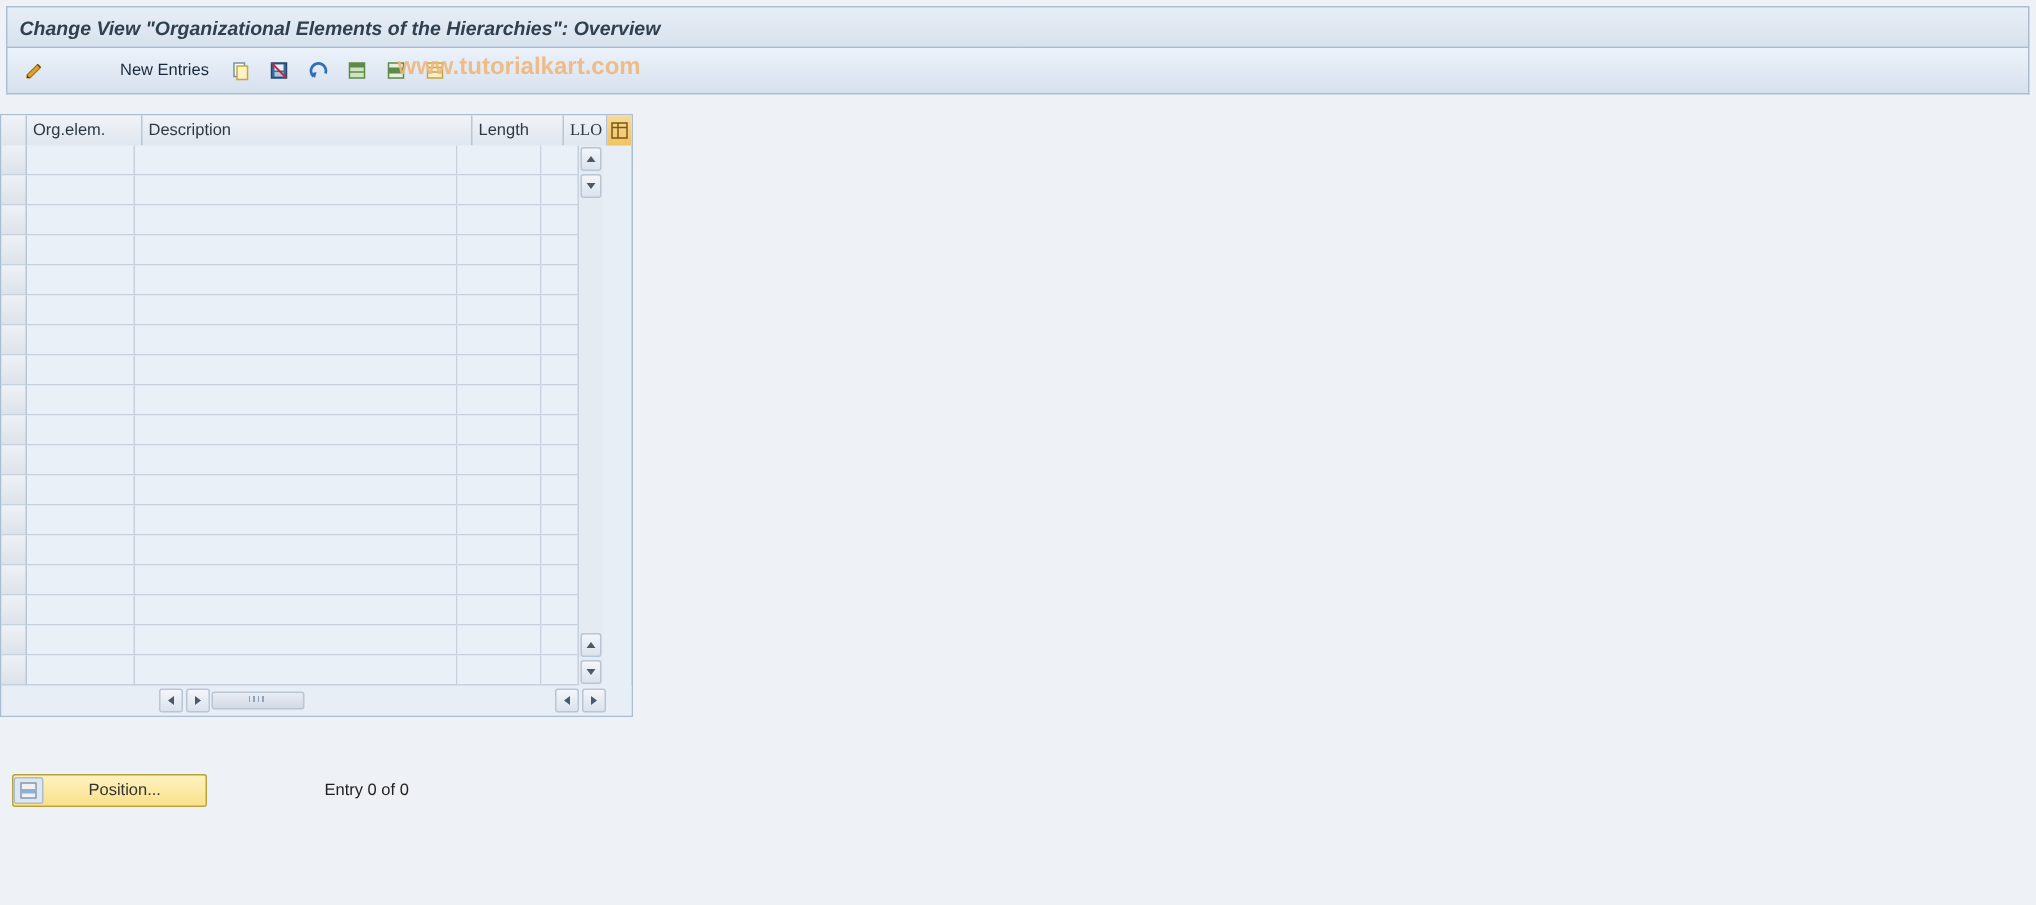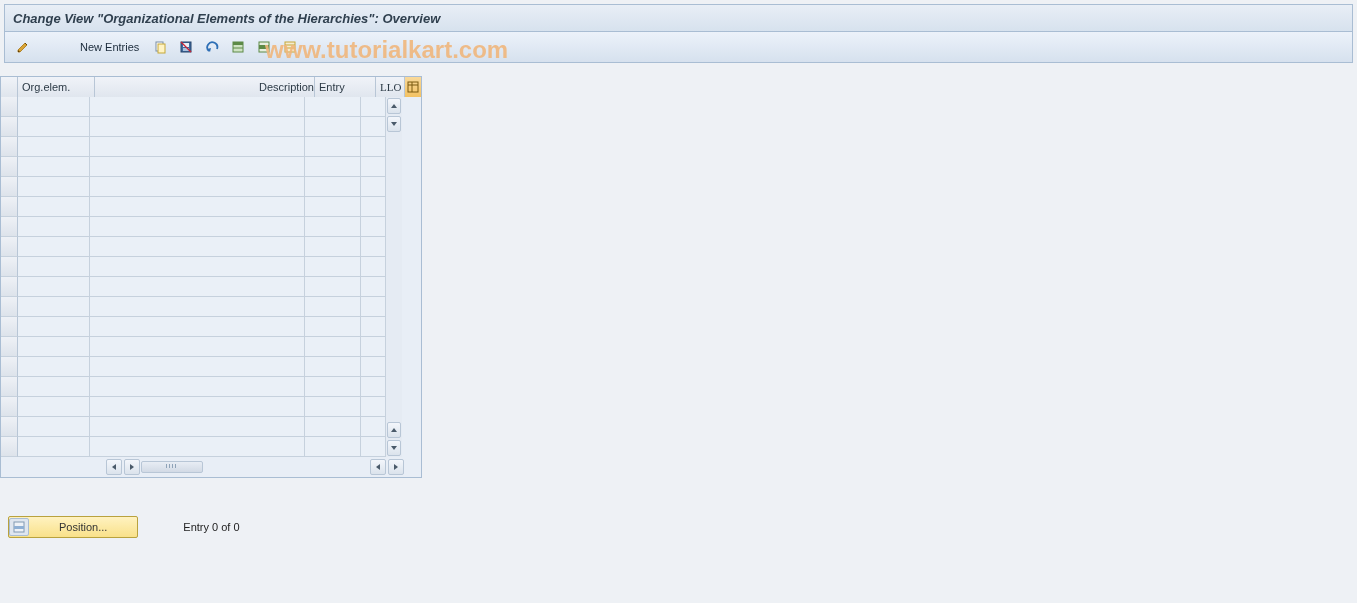--- a/index.html
+++ b/index.html
@@ -48,21 +48,21 @@
     align-items: center;
     justify-content: center;
     border: 1px solid transparent;
     border-radius: 2px;
     cursor: default;
   }
   .watermark {
     position: absolute;
     left: 260px;
     top: 4px;
-    font-size: 24px;
+    font-size: 16px;
     font-weight: bold;
     color: #f0b77d;
     opacity: 0.9;
     white-space: nowrap;
     pointer-events: none;
   }
   
   .table-area {
     position: absolute;
     left: 0;
@@ -86,21 +86,21 @@
     border-right: 1px solid #b8c6d6;
     padding-left: 4px;
     display: flex;
     align-items: center;
     color: #2c3a46;
     flex-shrink: 0;
     overflow: hidden;
     white-space: nowrap;
   }
   .col-org   { width: 72px; }
-  .col-desc  { width: 215px; justify-content: flex-end; }
+  .col-desc  { width: 215px; }
   .col-len   { width: 56px; }
   .col-llo   { width: 24px; border-right: none; font-family: Liberation Serif, serif; }
   .tc-config {
     width: 16px;
     display:flex; align-items:center; justify-content:center;
     background: linear-gradient(#f9d99a,#f3c263);
     border-left:1px solid #b8c6d6;
     flex-shrink:0;
   }
   .tc-body-wrap {
@@ -175,40 +175,40 @@
   }
   .hscroll-spacer{ flex:1; }
   
   .footer {
     position:absolute;
     left:8px;
     top: 516px;
     width: 420px;
     display:flex;
     align-items:center;
-    gap: 1px;
+    gap: 18px;
   }
   .pos-btn {
     display:flex; align-items:center;
     height:20px;
     border:1px solid #b9a23e;
     background: linear-gradient(#fff2c0,#f9e18a);
     border-radius:2px;
     padding: 0 2px 0 0;
     cursor:default;
   }
   .pos-btn .pos-icon{
      width:18px;height:16px;display:flex;align-items:center;justify-content:center;
      background:#dfe6ef;border:1px solid #a9bdd3;border-radius:2px;margin:0 2px 0 0;
   }
   .pos-btn .pos-label{
     padding: 0 28px;
     color:#333;
   }
-  .entry-text { color:#222; margin-left: 44px;}
+  .entry-text { color:#222; margin-left: 60px;}
   
   svg { display:block; }
 </style>
 </head>
 <body>
 
 <div class="titlebar">
   <span>Change View "Organizational Elements of the Hierarchies": Overview</span>
 </div>
 
@@ -279,21 +279,21 @@
 
   <div class="tc-header">
     <div class="tc-sel-col"></div>
     <div class="tc-col col-org">
         <span>Org.elem.</span>
       </div>
     <div class="tc-col col-desc">
         <span>Description</span>
       </div>
     <div class="tc-col col-len">
-        <span>Entry</span>
+        <span>Length</span>
       </div>
     <div class="tc-col col-llo">
         <span>LLO</span>
       </div>
     <div class="tc-config">
       <svg width="12" height="12" viewBox="0 0 12 12">
         <rect x="1" y="1" width="10" height="10" fill="none" stroke="#7a5a10"></rect>
         <line x1="1" y1="4" x2="11" y2="4" stroke="#7a5a10"></line>
         <line x1="5" y1="1" x2="5" y2="11" stroke="#7a5a10"></line>
       </svg>

